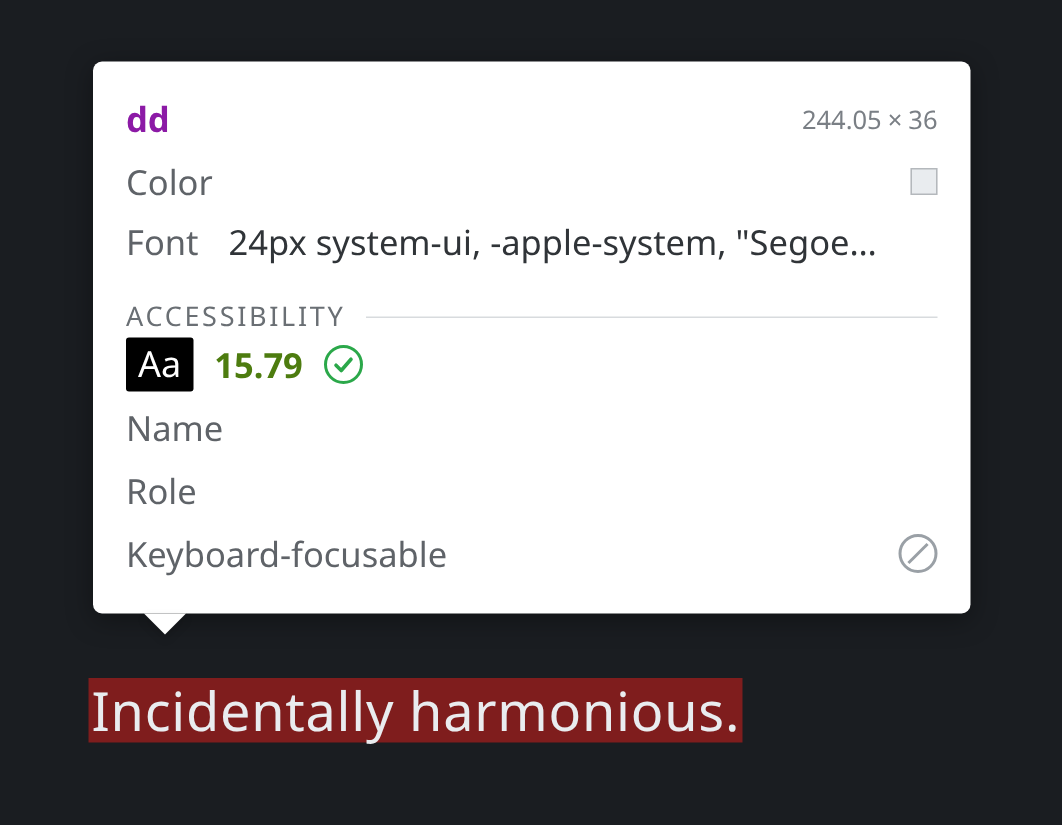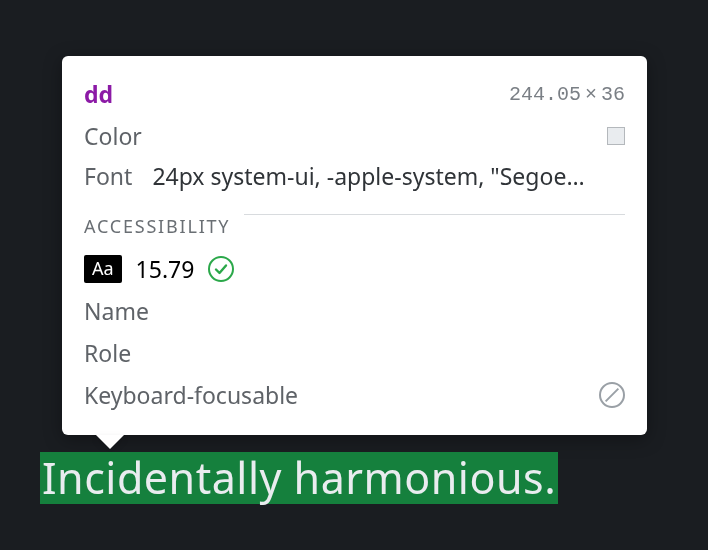--- a/index.html
+++ b/index.html
@@ -6,21 +6,21 @@
   html, body { width: 708px; height: 550px; overflow: hidden; }
   body {
     background: #1a1d21;
     font-family: system-ui, -apple-system, "Segoe UI", Roboto, sans-serif;
     position: relative;
   }
 
   .tooltip {
     position: absolute;
     left: 62px;
-    top: 56px;
+    top: 41px;
     width: 585px;
     background: #ffffff;
     border-radius: 6px;
     box-shadow: 0 4px 18px rgba(0,0,0,0.35);
     padding: 18px 22px 20px 22px;
     color: #5f6368;
     font-size: 23px;
   }
   .tooltip::after {
     content: "";
@@ -35,21 +35,21 @@
   }
 
   .row { display: flex; align-items: center; justify-content: space-between; min-height: 40px; }
   .row + .row { margin-top: 2px; gap: 16px; }
 
   .tag {
     color: #8c1aa6;
     font-weight: 700;
     font-size: 23px;
   }
-  .dims { color: #7a7f85; font-size: 20px; font-family: Liberation Mono, monospace; }
+  .dims { color: #7a7f85; font-size: 17px; }
   .mul { display: inline-block; padding: 0 4px; }
 
   .label { color: #5f6368; }
   .color-val { display: flex; align-items: center; gap: 8px; color: #5f6368; }
   .swatch {
     width: 18px; height: 18px;
     border: 1px solid #b4b8bc;
     background: #e9ecef;
     display: inline-block;
   }
@@ -57,68 +57,68 @@
     display: flex; align-items: flex-start;
     color: #303438;
     margin-top: 4px;
     white-space: nowrap;
     overflow: hidden;
   }
   .font-label { color: #5f6368; margin-right: 20px; flex: 0 0 auto; }
   .font-value { color: #303438; flex: 1 1 auto; overflow: hidden; text-overflow: ellipsis; }
 
   .section-header {
-    display: flex; align-items: flex-start;
-    margin-top: 22px; margin-bottom: 11px;
+    display: flex; align-items: center;
+    margin-top: 22px; margin-bottom: 0;
     gap: 14px;
   }
   .section-header .sh-label {
     color: #6a6f74;
     font-size: 18px;
     letter-spacing: 1.8px;
   }
   .section-header .sh-line {
     flex: 1; height: 1px; background: #d8dbde;
   }
 
   .contrast-val { display: flex; align-items: center; gap: 14px; }
   .aa-chip {
     background: #000;
     color: #fff;
     padding: 2px 8px;
-    font-size: 18px;
+    font-size: 24px;
     line-height: 1.3;
     border-radius: 2px;
   }
-  .num { color: #000000; }
+  .num { color: #4d7c0f; font-weight: bold; }
   .check {
     width: 26px; height: 26px; border: 2px solid #2ba84a; border-radius: 50%;
     display: inline-flex; align-items: center; justify-content: center;
   }
   .check svg { display: block; }
 
   .ban {
     width: 26px; height: 26px; border: 2px solid #9aa0a6; border-radius: 50%;
     position: relative; display: inline-block;
   }
   .ban::after {
     content: "";
     position: absolute;
     left: 2px; right: 2px; top: 50%; height: 2px; background: #9aa0a6;
     transform: translateY(-50%) rotate(-45deg);
   }
 
   .highlighted-text {
     position: absolute;
-    left: 40px;
+    left: 59px;
     top: 452px;
-    font-size: 43px;
+    font-size: 36px;
     line-height: 1.2;
     color: #e9ecef;
-    background: #15803d;
+    background: #7f1d1d;
     padding: 0 2px;
     white-space: pre;
     letter-spacing: 0.5px;
   }
 </style>
 </head>
 <body>
 
 <div class="tooltip">
 

